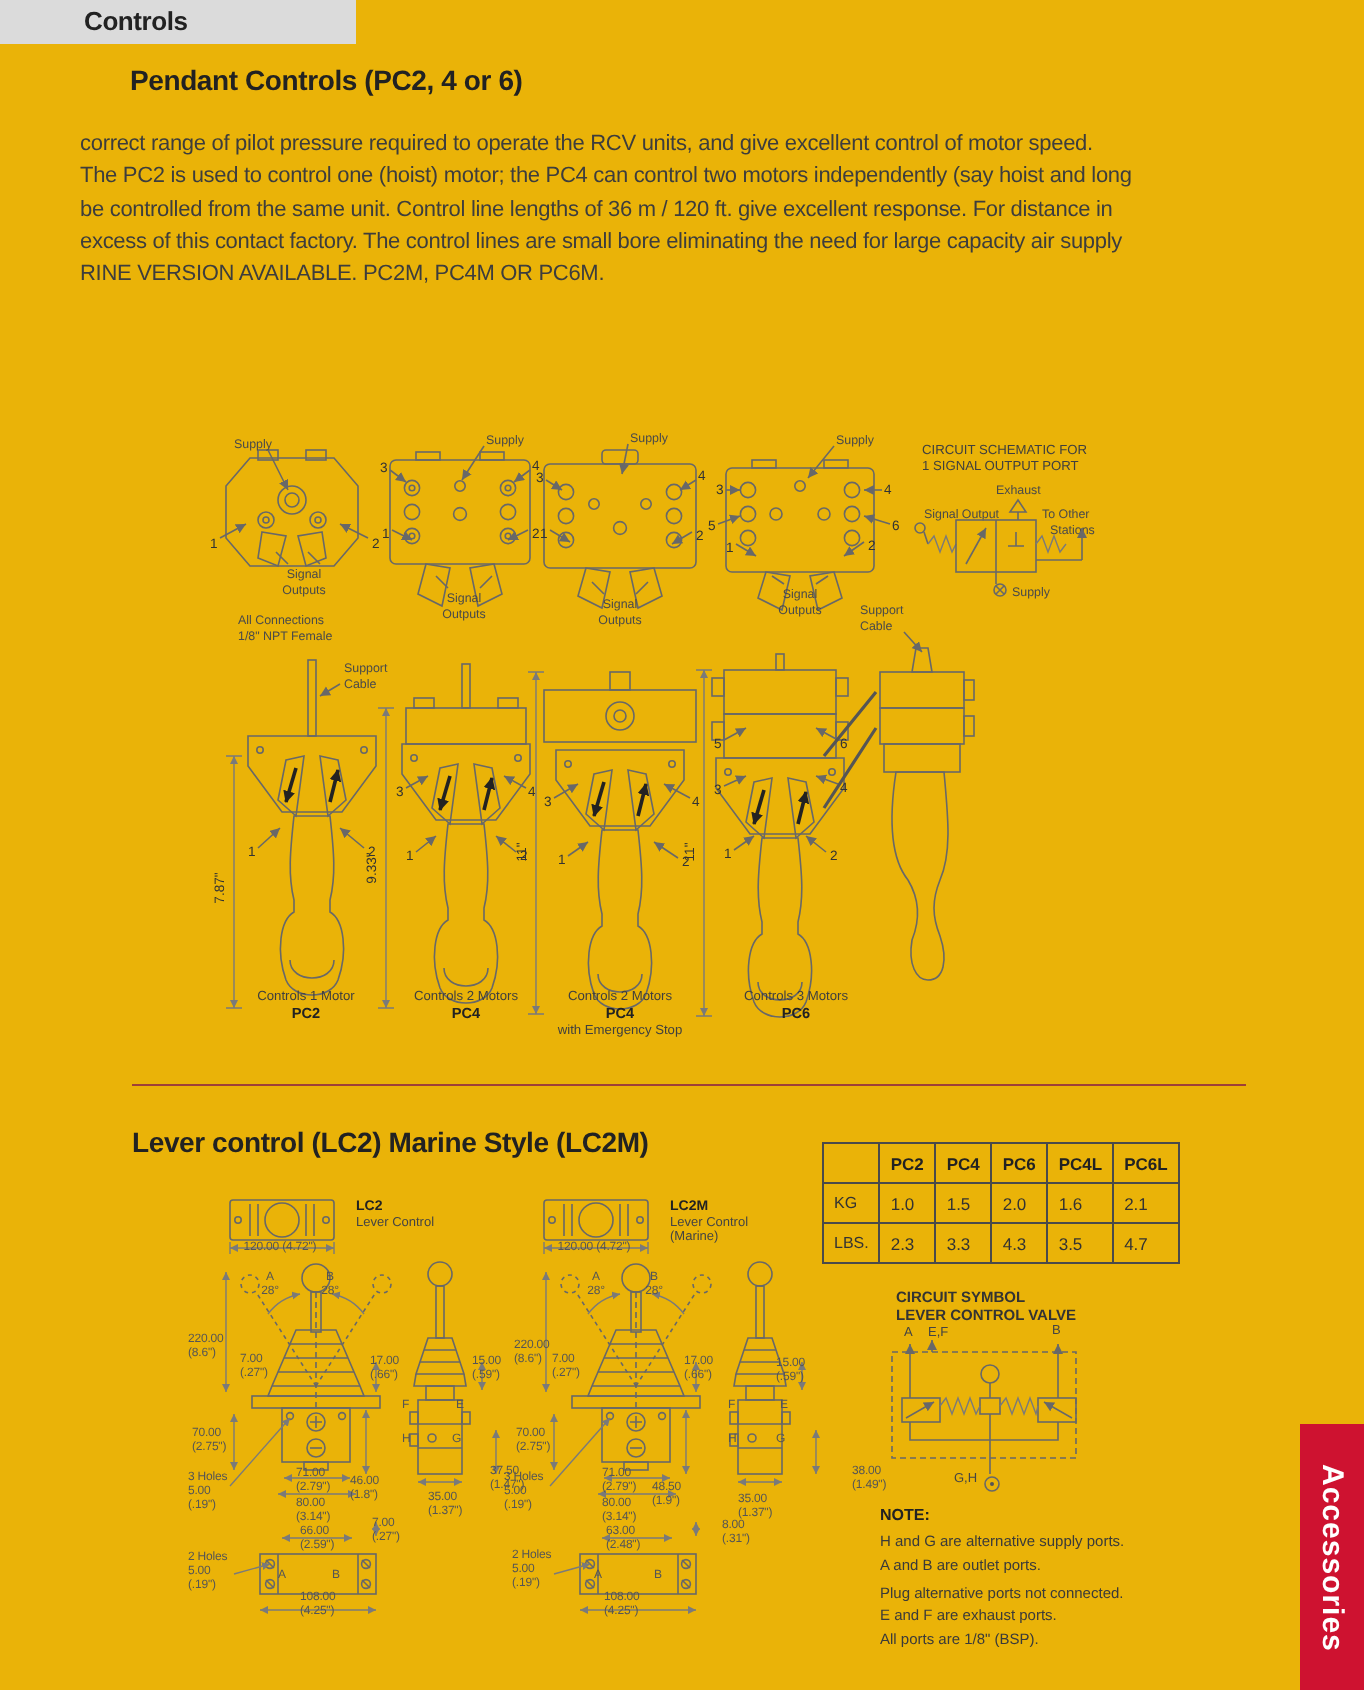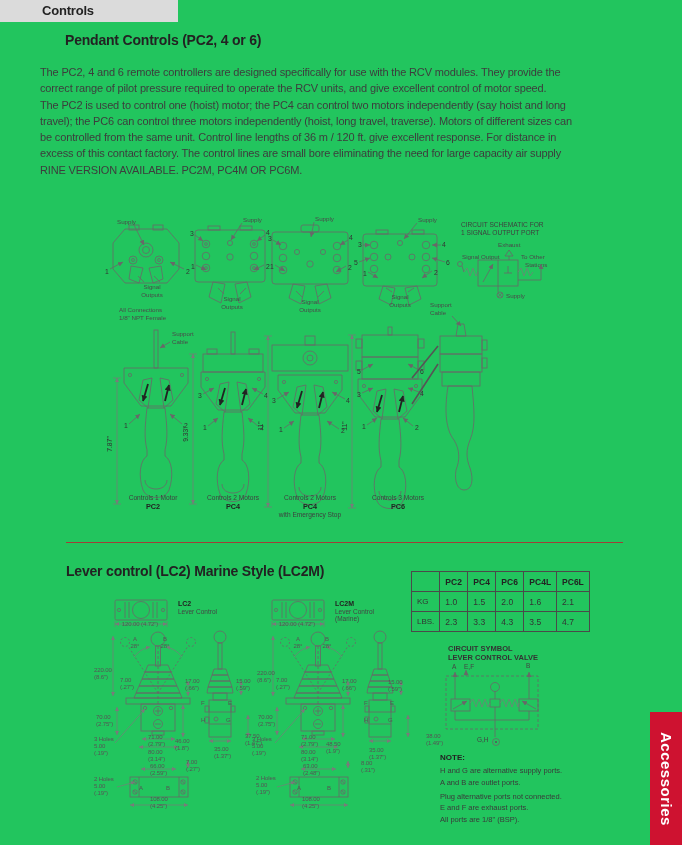--- a/index.html
+++ b/index.html
@@ -1,18 +1,18 @@
 <!DOCTYPE html>
 <html><head>
 <meta charset="utf-8">
 <style>
   * { margin:0; padding:0; box-sizing:border-box; }
   html,body { background:#fff; }
   .page {
-    position:relative; width:682px; height:845px; background:#22c55e;
+    position:relative; width:682px; height:845px; background:#eab308;
     font-family:"Liberation Sans", sans-serif; overflow:hidden; color:#3c3c3c;
   }
   .banner { position:absolute; left:0; top:0; width:178px; height:22px; background:#dbdbdb; }
   .banner span { position:absolute; left:42px; top:3px; font-size:13px; font-weight:bold; color:#222; letter-spacing:-0.2px; }
   .sec-title { position:absolute; font-size:14px; font-weight:bold; color:#222; letter-spacing:-0.2px;padding-left:25px; }
   .body-text { position:absolute; left:40px; top:64px; width:604px; font-size:11px; line-height:16.3px; color:#3d3d3d; letter-spacing:-0.15px; }
   .sep { position:absolute; left:66px; top:542px; width:557px; height:1px; background:#9e4038; }
   svg { position:absolute; }
   svg text { font-family:"Liberation Sans", sans-serif; }
   .ln { stroke:#686868; fill:none; stroke-width:0.8; }
@@ -49,24 +49,22 @@
 
 <div class="page">
 
   <div class="banner">
     <span>Controls</span>
   </div>
 
   <div class="sec-title" style="left:40px; top:32px;">Pendant Controls (PC2, 4 or 6)</div>
 
   <div class="body-text">
-    <div>The PC2, 4 and 6 remote controllers are designed specifically for use with the RCV modules. They provide the</div>
     <div>correct range of pilot pressure required to operate the RCV units, and give excellent control of motor speed.</div>
     <div>The PC2 is used to control one (hoist) motor; the PC4 can control two motors independently (say hoist and long</div>
-    <div>travel); the PC6 can control three motors independently (hoist, long travel, traverse). Motors of different sizes can</div>
     <div>be controlled from the same unit. Control line lengths of 36 m / 120 ft. give excellent response. For distance in</div>
     <div>excess of this contact factory. The control lines are small bore eliminating the need for large capacity air supply</div>
     <div>RINE VERSION AVAILABLE. PC2M, PC4M OR PC6M.</div>
   </div>
 
   <svg style="left:60px; top:212px;" width="582" height="318" viewBox="0 0 582 318">
     <defs>
       <marker id="arL" markerWidth="6" markerHeight="6" refX="5" refY="2.5" orient="auto" markerUnits="userSpaceOnUse">
           <path d="M0,0 L5,2.5 L0,5 Z" fill="#686868"></path>
         </marker>

